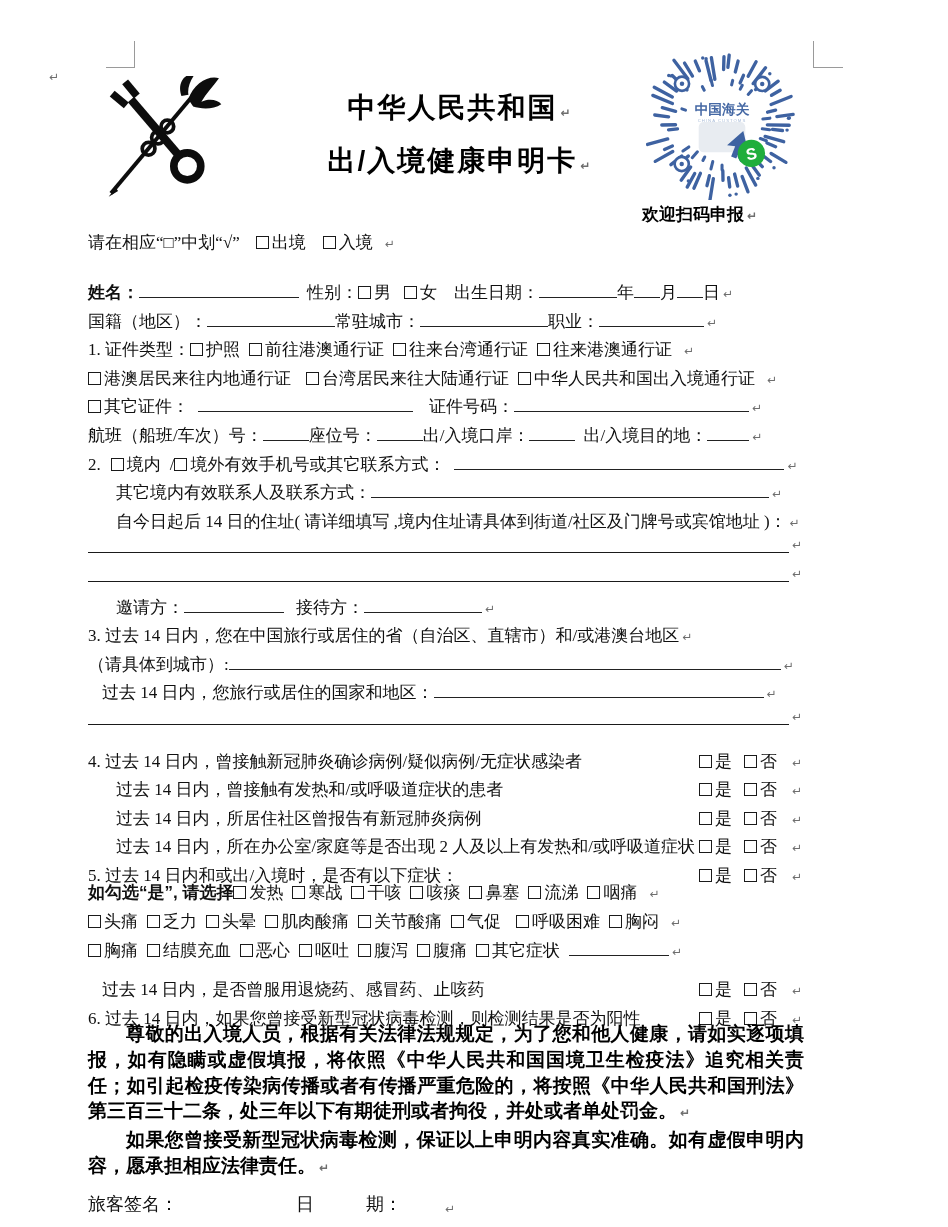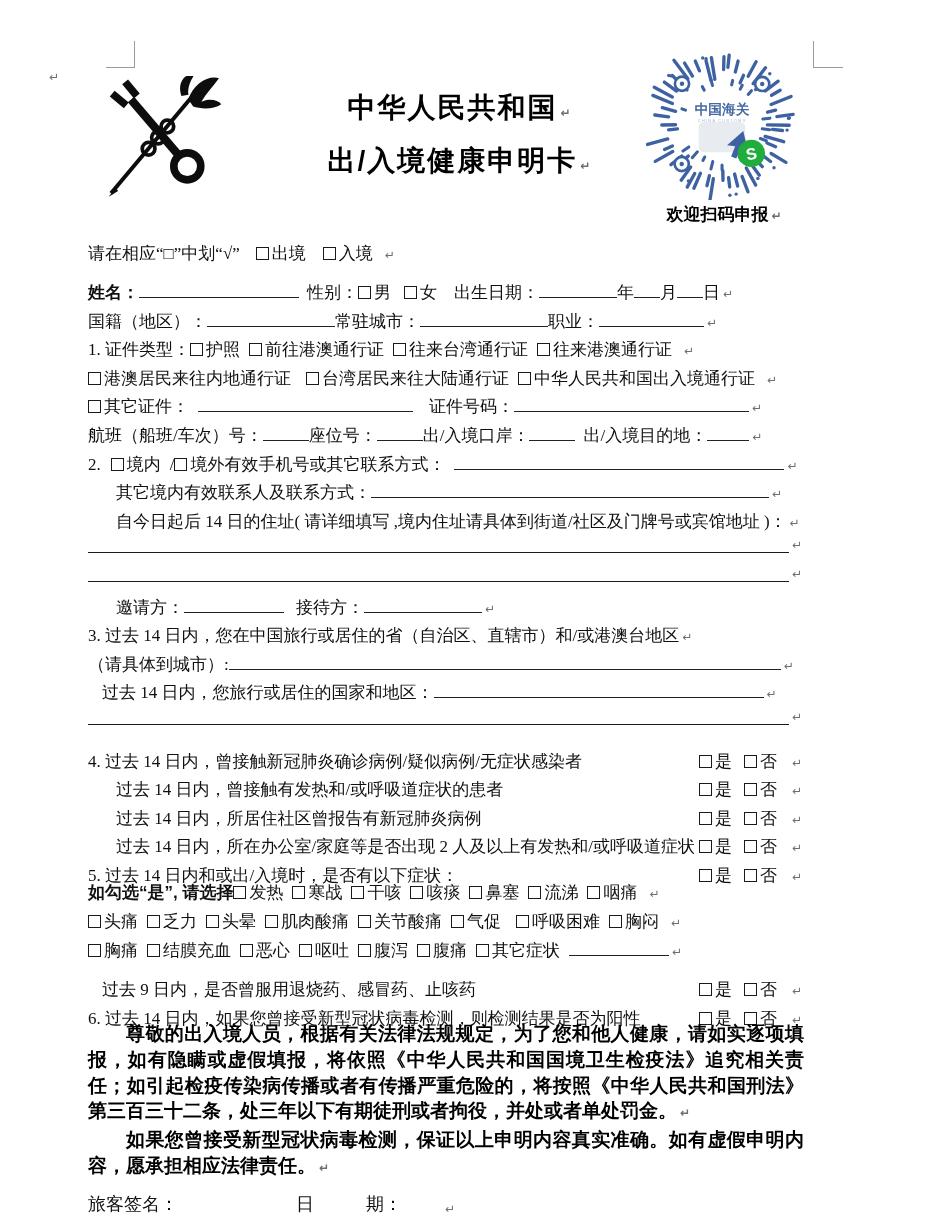--- a/index.html
+++ b/index.html
@@ -7,21 +7,21 @@
        font-family:"Liberation Serif",serif;color:#101010;}
   .abs{position:absolute;}
   
   .cm{position:absolute;background:#9a9a9a;}
   
   .ret{font-family:"DejaVu Sans",sans-serif;color:#6e6e6e;font-size:12px;margin-left:3px;}
   
   .title{left:240px;top:84px;width:440px;text-align:center;
          font-family:"Liberation Sans",sans-serif;font-weight:700;
          font-size:28px;line-height:47px;letter-spacing:2px;color:#000;}
-  .qr-caption{left:642px;top:203px;width:164px;text-align:center;
+  .qr-caption{left:642px;top:203px;width:164px;
          font-family:"Liberation Sans",sans-serif;font-weight:700;font-size:17px;color:#000;}
   
   #form-lines{left:88px;top:226px;width:714px;}
   .line{height:28.6px;box-sizing:border-box;display:flex;align-items:baseline;
         padding-top:5px;font-size:17px;white-space:nowrap;}
   .line .lseg{display:flex;align-items:baseline;min-width:0;}
   .grow{flex:1 1 auto;margin-top:11px;}
   .tx{display:inline-block;}
   .b{font-family:Liberation Sans, sans-serif;font-weight:700;}
   .cb{display:inline-flex;align-items:baseline;margin-right:9px;cursor:pointer;font-family:Liberation Mono, monospace;}
@@ -168,21 +168,21 @@
       <path d="M96,82 L80,96 L88,97 L84,107 L89,109 L94,99 L101,103 Z" fill="#3e62a1"></path>
       <circle cx="104" cy="104" r="13.5" fill="#1fae3c"></circle>
       <text x="104" y="110" text-anchor="middle" font-size="16" font-weight="bold" fill="#fff" transform="rotate(-12 104 104)">S</text>
     </svg>
 </div>
 <div class="abs qr-caption">
   <span>欢迎扫码申报</span><span class="ret">↵</span>
 </div>
 
 <div class="abs" id="form-lines">
-    <div class="line" style="height: 50px; align-items: center;">
+    <div class="line" style="height: 50px;">
       <div class="lseg">
         <span class="tx">请在相应“□”中划“√”</span>
         <span class="sp" style="width: 16px;"></span>
         <span class="cb">
           <span class="bx"></span>
           <span>出境</span>
         </span>
         <span class="sp" style="width: 8px;"></span>
         <span class="cb">
           <span class="bx"></span>
@@ -548,21 +548,21 @@
         <span class="cb">
           <span class="bx"></span>
           <span>其它症状</span>
         </span>
         <span class="fl" style="width: 100px;"></span>
         <span class="ret">↵</span>
       </div>
     </div>
     <div class="line" style="padding-left: 14px;">
       <div class="lseg grow">
-        <span class="tx">过去 9 日内，是否曾服用退烧药、感冒药、止咳药</span>
+        <span class="tx">过去 14 日内，是否曾服用退烧药、感冒药、止咳药</span>
       </div>
       <div class="yn">
         <span class="cb">
           <span class="bx"></span>
           <span>是</span>
         </span>
         <span class="cb">
           <span class="bx"></span>
           <span>否</span>
         </span>

